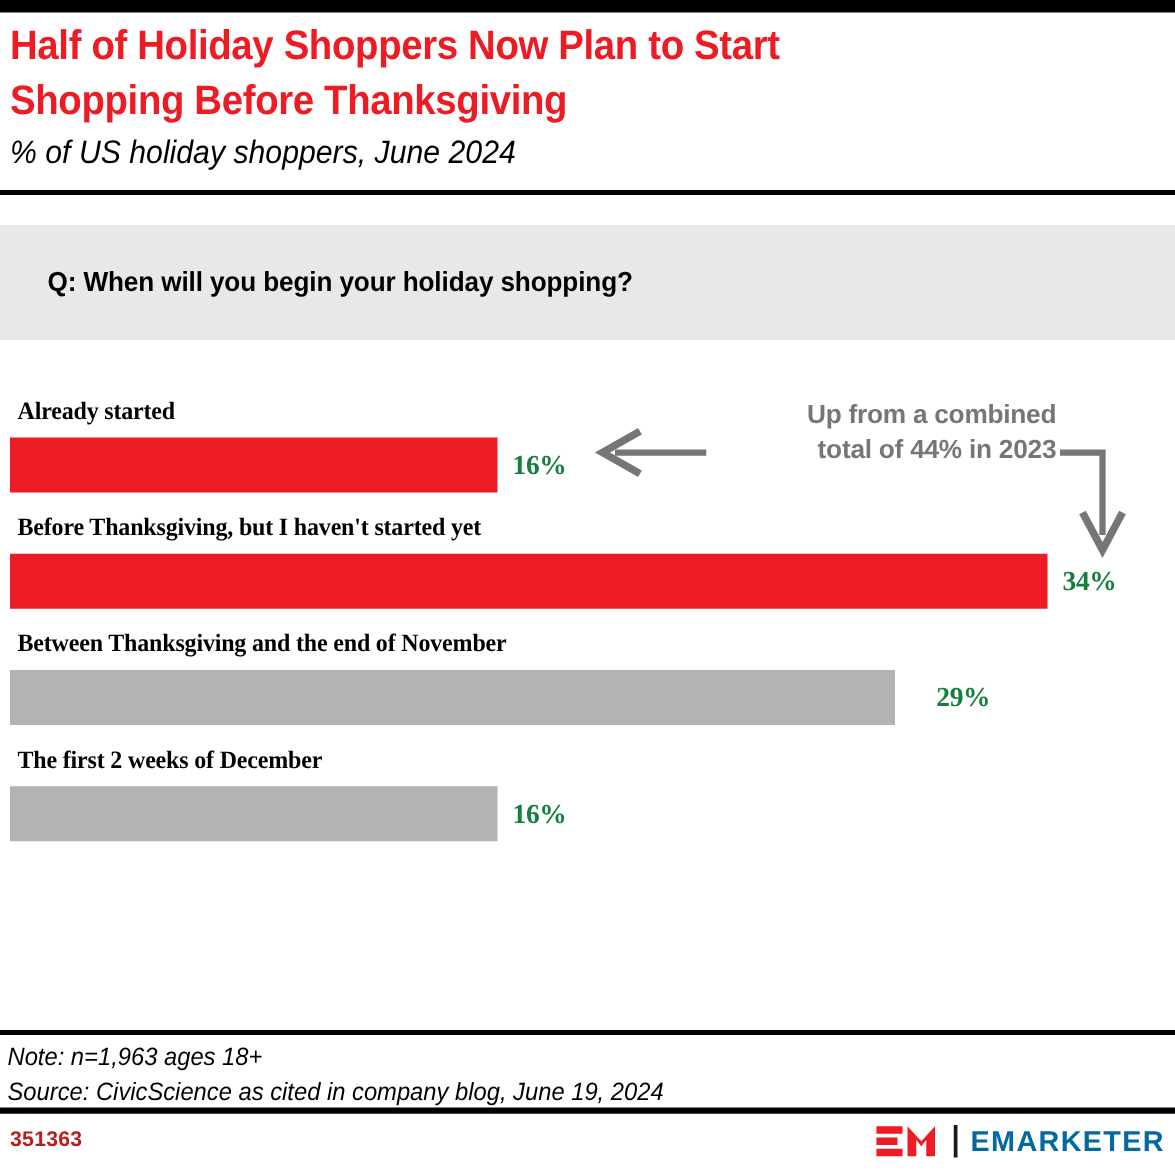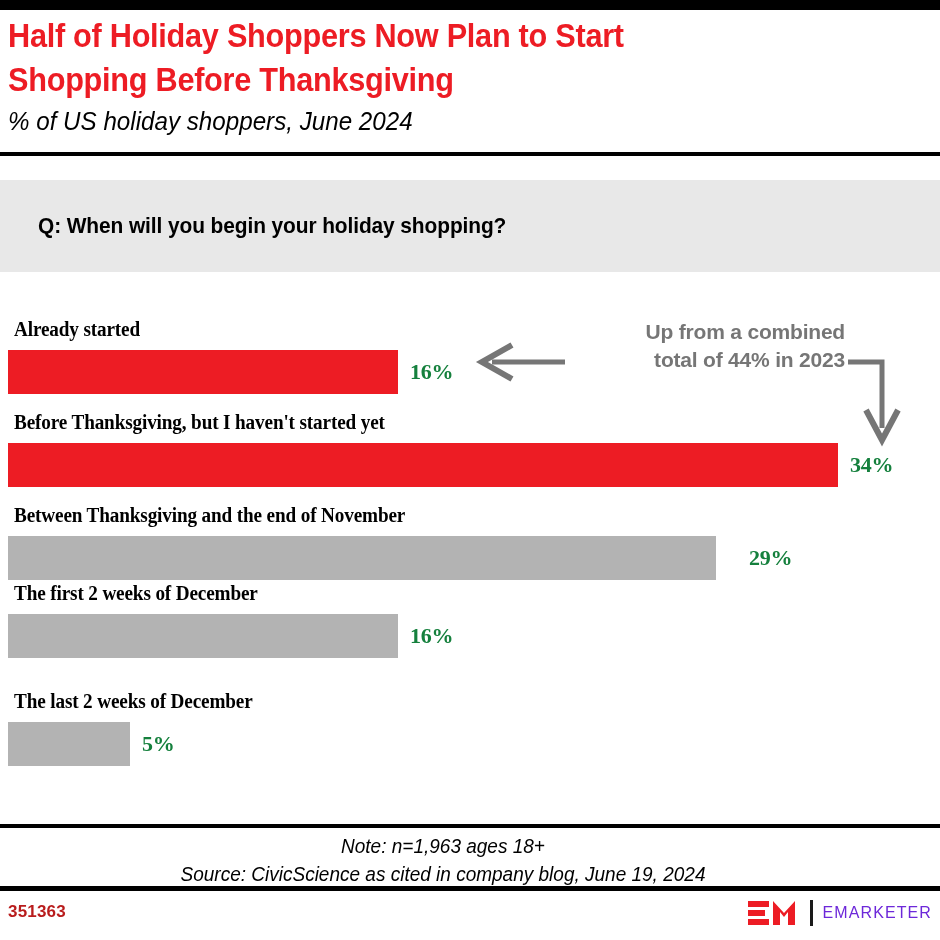--- a/index.html
+++ b/index.html
@@ -145,21 +145,20 @@
   .note-rule {
     position: absolute;
     left: 0; top: 824px;
     width: 940px; height: 4px;
     background: #000000;
   }
   .notes {
     position: absolute;
     left: 6px; top: 832px;
     width: 920px;
-    text-align: center;
   }
   .note-line {
     font-size: 20px;
     font-style: italic;
     color: #000000;
     line-height: 1.42;
     transform: scaleX(0.95);
     transform-origin: left top;
     white-space: nowrap;
   }
@@ -184,23 +183,23 @@
     align-items: center;
     height: 30px;
   }
   .brand-divider {
     width: 3px;
     height: 26px;
     background: #1a1a1a;
     margin: 0 10px;
   }
   .brand-word {
-    font-size: 16px;
-    font-weight: normal;
-    color: #6d28d9;
+    font-size: 23px;
+    font-weight: bold;
+    color: #0369a1;
     letter-spacing: 1.1px;
   }
 </style>
 </head>
 <body>
 
 <div class="top-rule"></div>
 
 <div class="header">
   <div class="title">Half of Holiday Shoppers Now Plan to Start
@@ -228,33 +227,26 @@
       </div>
       <div class="bar-value" style="left: 850px; top: 41px;">34%</div>
     </div>
     <div class="bar-row" style="top: 204px; height: 76px;">
       <div class="bar-label" style="top: 0px;">Between Thanksgiving and the end of November</div>
       <div class="bar-track" style="top: 32px; width: 708px; height: 44px;">
         <span class="bar-fill" style="background: rgb(179, 179, 179); width: 100%;"></span>
       </div>
       <div class="bar-value" style="left: 728px; top: 41px; margin-left: 21px;">29%</div>
     </div>
-    <div class="bar-row" style="top: 282px; height: 76px;">
+    <div class="bar-row" style="top: 297px; height: 76px;">
       <div class="bar-label" style="top: 0px;">The first 2 weeks of December</div>
       <div class="bar-track" style="top: 32px; width: 390px; height: 44px;">
         <span class="bar-fill" style="background: rgb(179, 179, 179); width: 100%;"></span>
       </div>
       <div class="bar-value" style="left: 410px; top: 41px;">16%</div>
-    </div>
-    <div class="bar-row" style="top: 390px; height: 76px;">
-      <div class="bar-label" style="top: 0px;">The last 2 weeks of December</div>
-      <div class="bar-track" style="top: 32px; width: 122px; height: 44px;">
-        <span class="bar-fill" style="background: rgb(179, 179, 179); width: 100%;"></span>
-      </div>
-      <div class="bar-value" style="left: 142px; top: 41px;">5%</div>
     </div>
   </div>
 
 <div class="annotation">
   <div class="annotation-text">Up from a combined
 total of 44% in 2023</div>
   <svg width="470" height="130" viewBox="0 0 470 130">
 
     <line x1="95" y1="44" x2="22" y2="44" stroke="#767676" stroke-width="5"></line>
     <polyline points="42,27 12,44 42,61" fill="none" stroke="#767676" stroke-width="6" stroke-linecap="butt" stroke-linejoin="miter"></polyline>

